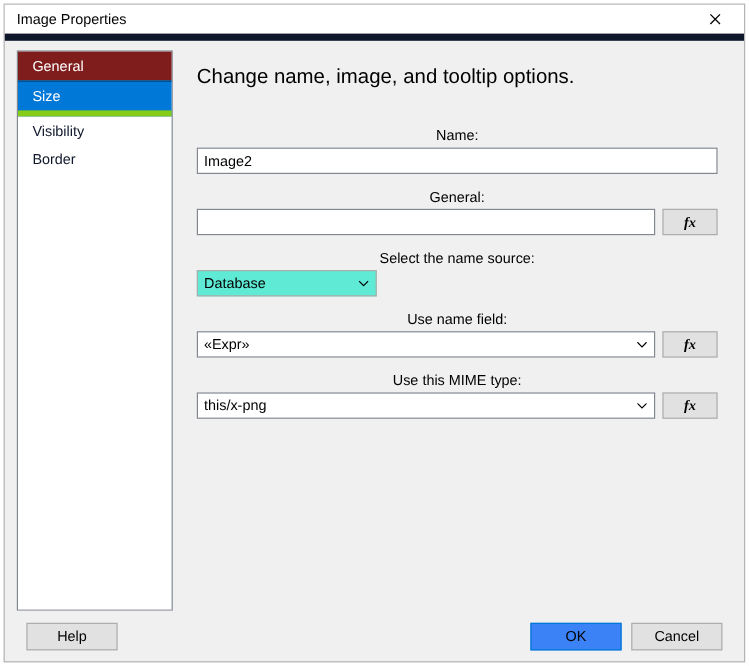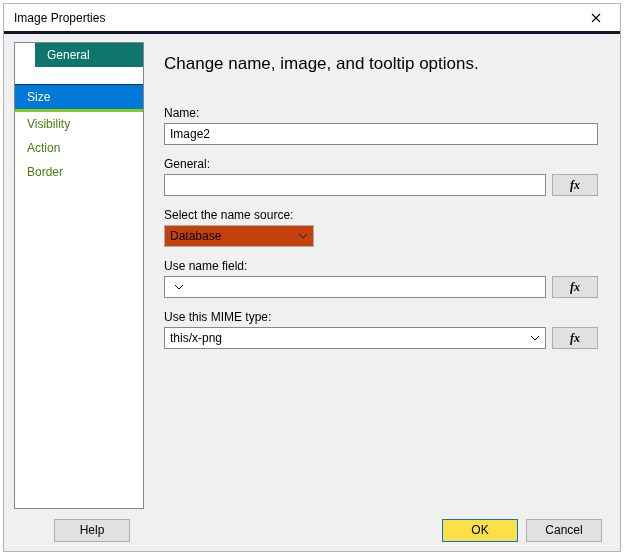--- a/index.html
+++ b/index.html
@@ -16,21 +16,21 @@
   height: 549px;
   margin: 3px;
   background: #f0f0f0;
   border: 1px solid #b4b4b4;
   display: flex;
   flex-direction: column;
 }
 .titlebar {
   height: 30px;
   background: #fff;
-  border-bottom: 3px solid #0f172a;
+  border-bottom: 6px solid #0f172a;
   display: flex;
   align-items: center;
   padding: 0 8px 0 10px;
   color: #000;
 }
 .titlebar .title { flex: 1; font-size: 12px; }
 .titlebar .close {
   width: 32px;
   height: 22px;
   display: flex;
@@ -50,53 +50,52 @@
 .sidebar {
   width: 130px;
   background: #fff;
   border: 1px solid #828790;
   display: flex;
   flex-direction: column;
   padding: 0;
 }
 .sidebar-item {
   padding: 5px 12px;
-  color: #4d7c0f;
+  color: #0f172a;
   cursor: pointer;
   font-size: 12px;
   line-height: 14px;
 }
 .sidebar-item.selected {
-  background: #0f766e;
+  background: #7f1d1d;
   color: #fff;
-  margin-left: 20px;
 }
 .sidebar-item.selected2 {
   background: #0078d7;
   color: #fff;
   border-top: 1px solid #003a6a;
-  border-bottom: 3px solid #84cc16;
-  margin-top: 17px;
+  border-bottom: 5px solid #84cc16;
 }
 .content {
   flex: 1;
   padding: 12px 12px 0 14px;
   display: flex;
   flex-direction: column;
 }
 .heading {
   font-size: 17px;
   color: #000;
   margin-bottom: 26px;
 }
 .field-label {
   font-size: 12px;
   color: #000;
   margin-bottom: 3px;
   margin-top: 6px;
+  text-align: center;
 }
 .row {
   display: flex;
   align-items: center;
   gap: 6px;
   margin-bottom: 6px;
 }
 .text-input, .combo {
   height: 22px;
   background: #fff;
@@ -106,21 +105,21 @@
   font-size: 12px;
   color: #000;
 }
 .text-input.full { flex: 1; }
 .combo {
   display: flex;
   align-items: center;
   justify-content: space-between;
   padding-right: 2px;
 }
-.combo.small { width: 150px; background:#c2410c; border:1px solid #adadad;}
+.combo.small { width: 150px; background:#5eead4; border:1px solid #adadad;}
 .combo.full { flex: 1; }
 .combo .val { flex: 1; overflow: hidden; white-space: nowrap; }
 .combo .chev {
   width: 17px;
   height: 18px;
   display: flex;
   align-items: center;
   justify-content: center;
 }
 .combo .chev svg { display:block; }
@@ -138,37 +137,36 @@
   font-weight: bold;
   color: #000;
   cursor: pointer;
 }
 .footer {
   height: 42px;
   padding: 8px 18px;
   display: flex;
   align-items: center;
   gap: 8px;
-  margin-left: 32px;
 }
 .footer .spacer { flex: 1; }
 .btn {
   height: 23px;
   min-width: 76px;
   background: #e1e1e1;
   border: 1px solid #adadad;
   font-family: inherit;
   font-size: 12px;
   color: #000;
   cursor: pointer;
   padding: 0 8px;
 }
 .btn.primary {
   border: 1px solid #0078d7;
-  background: #fde047;
+  background: #3b82f6;
 }
 </style>
 </head>
 <body>
 
 <div class="dialog">
 
   <div class="titlebar">
     <span class="title">Image Properties</span>
     <div class="close">
@@ -184,23 +182,20 @@
       <div class="sidebar-item selected">
         <span>General</span>
       </div>
       <div class="sidebar-item selected2">
         <span>Size</span>
       </div>
       <div class="sidebar-item">
         <span>Visibility</span>
       </div>
       <div class="sidebar-item">
-        <span>Action</span>
-      </div>
-      <div class="sidebar-item">
         <span>Border</span>
       </div>
     </div>
 
     <div class="content">
       <div class="heading">Change name, image, and tooltip options.</div>
 
       <div class="field-label">Name:</div>
       <div class="row">
         <input type="text" class="text-input full" value="Image2" style="">
@@ -222,20 +217,21 @@
             <svg width="8" height="5" viewBox="0 0 8 5">
                 <path d="M0 0 L4 4 L8 0" fill="none" stroke="#000" stroke-width="1"></path>
               </svg>
           </span>
         </div>
       </div>
 
       <div class="field-label">Use name field:</div>
       <div class="row">
         <div class="combo full">
+          <span class="val">«Expr»</span>
           <span class="chev">
             <svg width="8" height="5" viewBox="0 0 8 5">
                 <path d="M0 0 L4 4 L8 0" fill="none" stroke="#000" stroke-width="1"></path>
               </svg>
           </span>
         </div>
         <div class="fx-btn">
           <span>fx</span>
         </div>
       </div>

